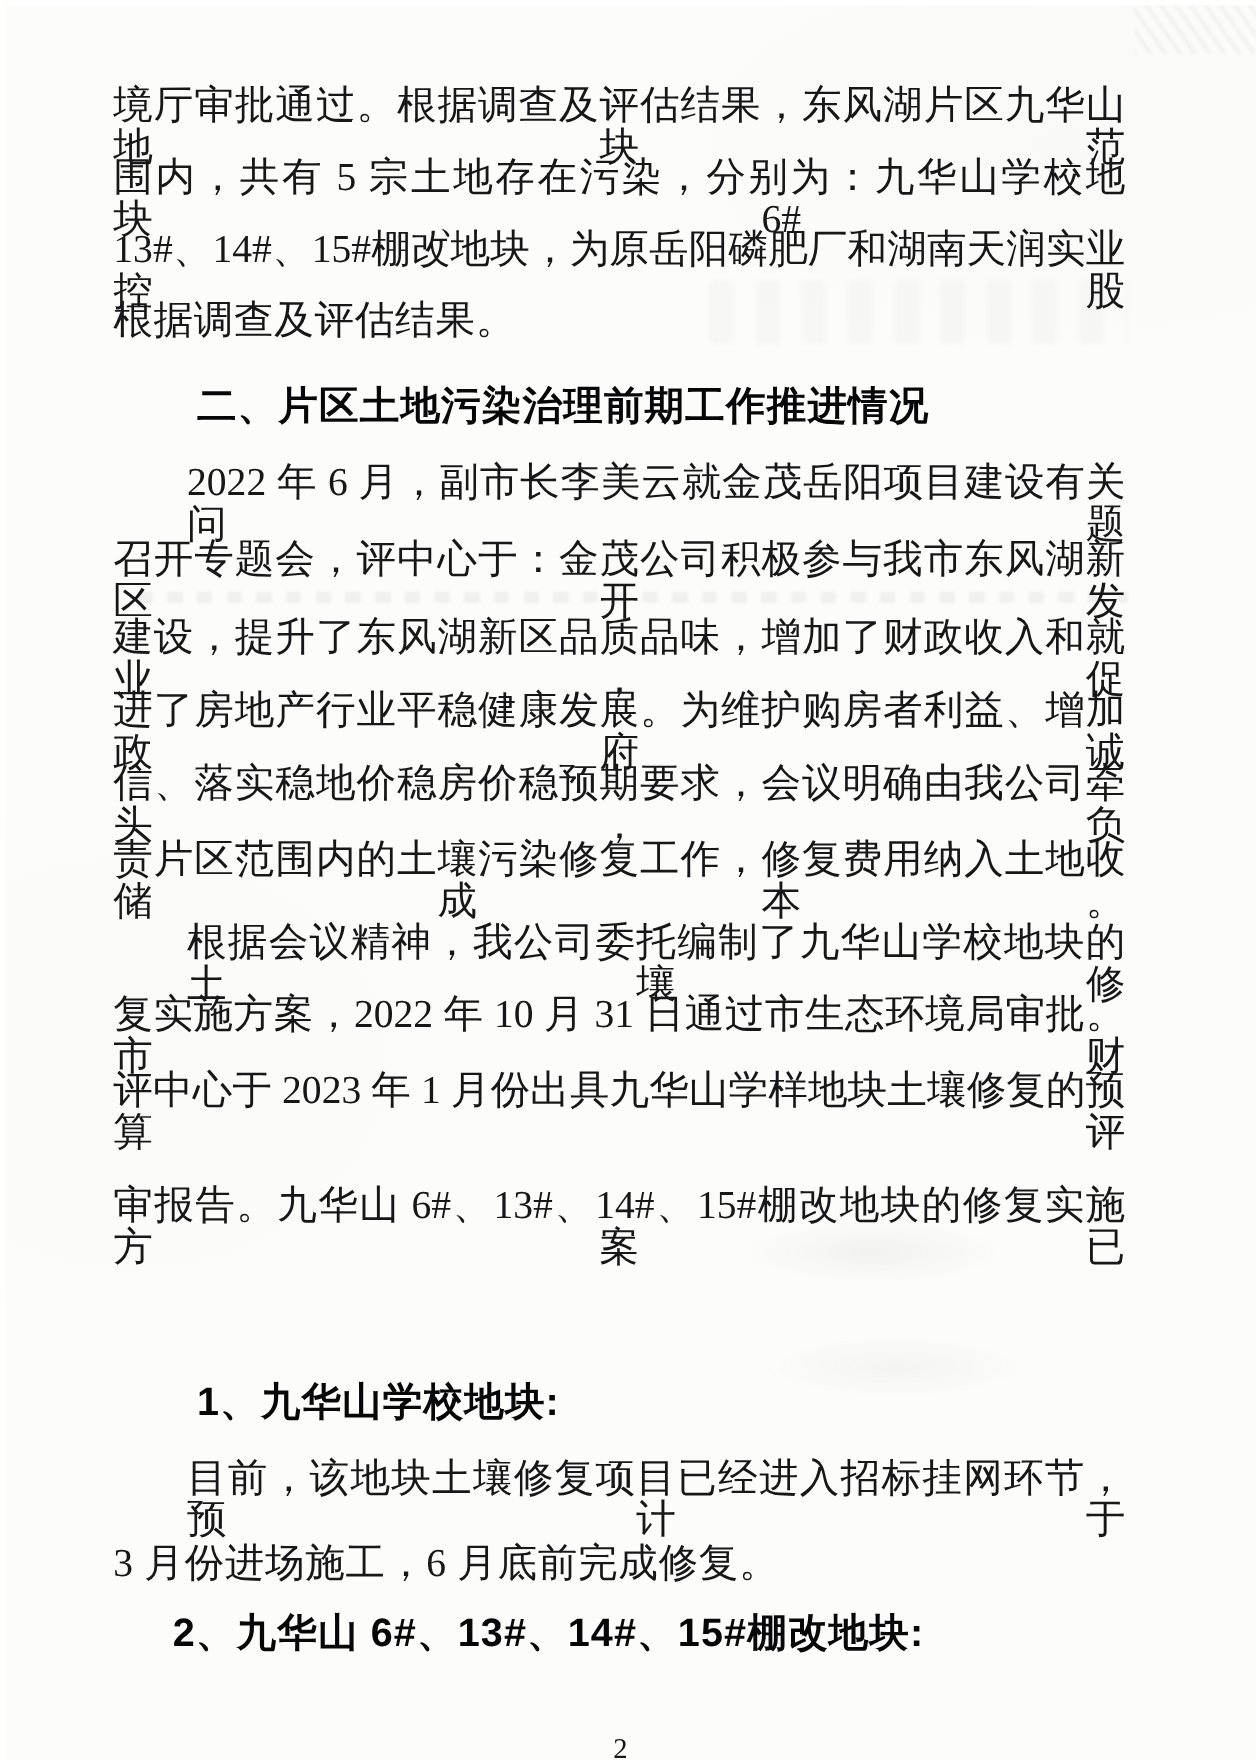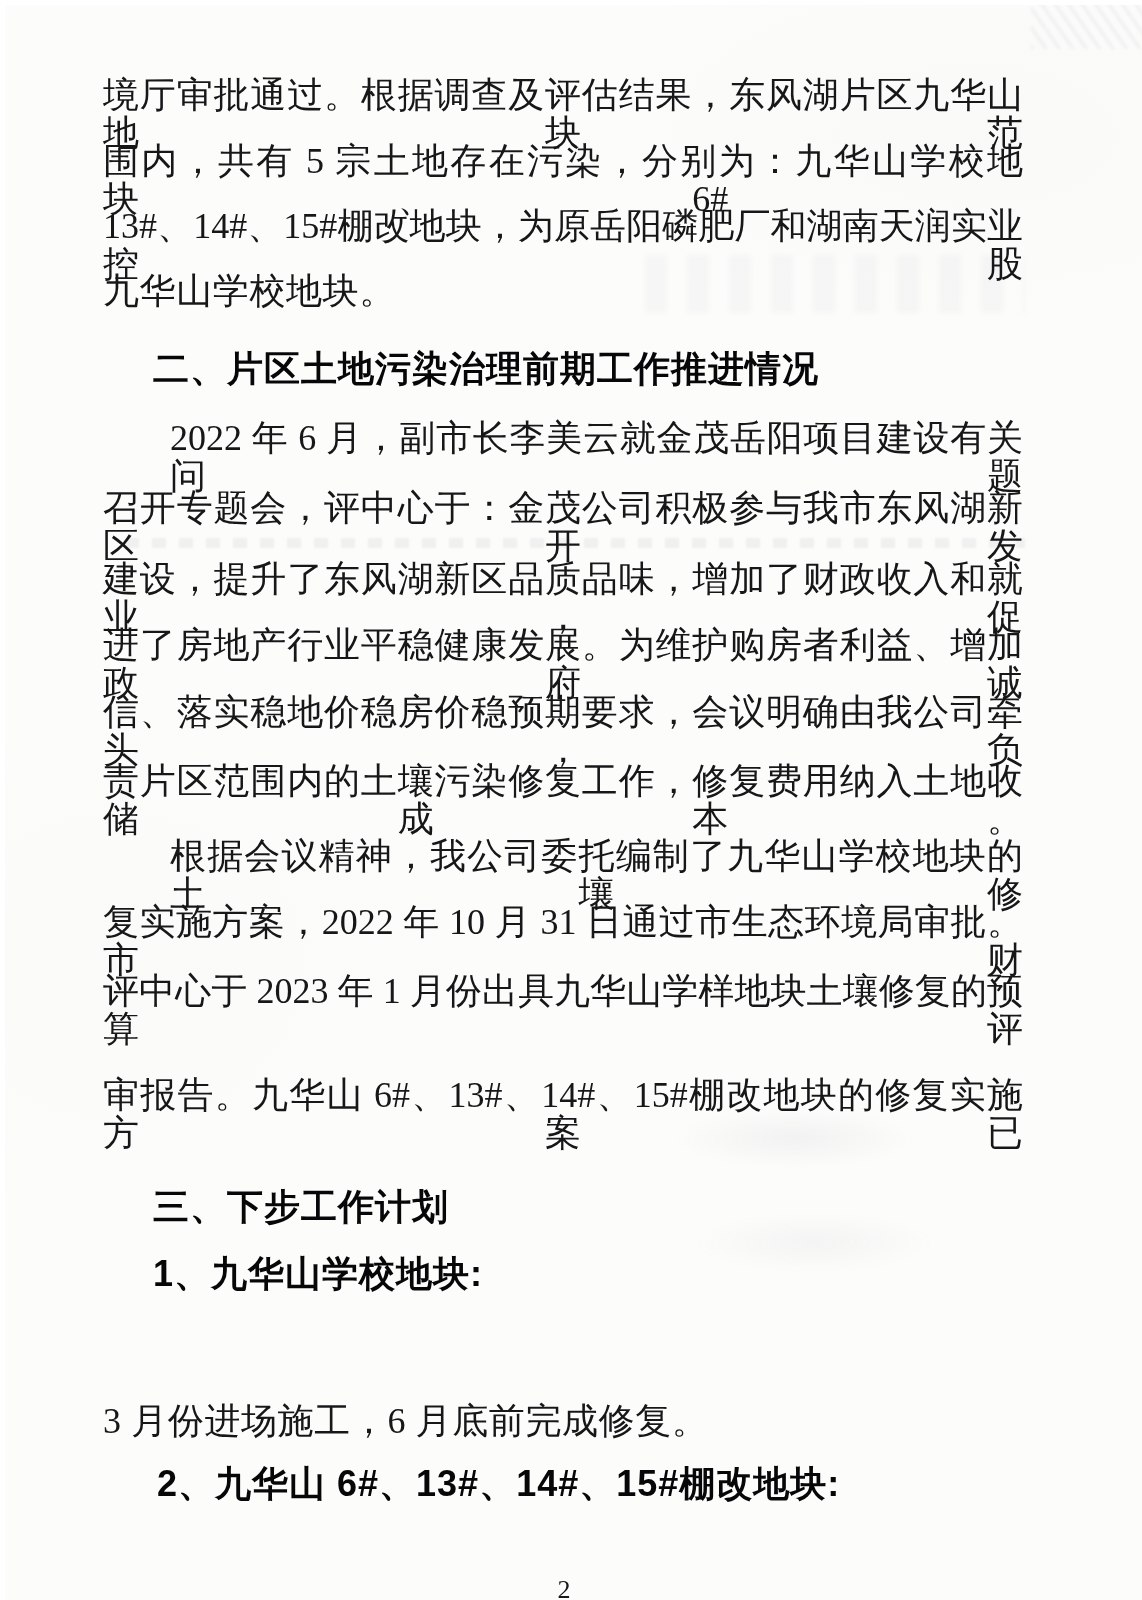--- a/index.html
+++ b/index.html
@@ -34,21 +34,21 @@
   }
   .just {
     white-space: normal;
     letter-spacing: 0;
     text-align: justify;
     text-align-last: justify;
   }
   .w-full   { left: 98px;  width: 920px; }
   .w-indent { left: 165px; width: 853px; }
   .x-body   { left: 98px; }
-  .x-indent { left: 148px; }
+  .x-indent { left: 174px; }
   .head {
     font-family: "Liberation Sans", sans-serif;
     font-weight: 700;
     color: #0c0c0e;
     letter-spacing: 1px;
   }
   .pagenum {
     position: absolute;
     left: 0;
     width: 1118px;
@@ -96,39 +96,39 @@
   <div class="smudge smudge-corner"></div>
   <div class="smudge smudge-midright"></div>
   <div class="smudge smudge-ghostline"></div>
   <div class="smudge smudge-lowerright"></div>
 
   <div class="textlayer">
 
     <div class="ln just w-full" style="top:72px">境厅审批通过。根据调查及评估结果，东风湖片区九华山地块范</div>
     <div class="ln just w-full" style="top:138px">围内，共有 5 宗土地存在污染，分别为：九华山学校地块、6#、</div>
     <div class="ln just w-full" style="top:203px">13#、14#、15#棚改地块，为原岳阳磷肥厂和湖南天润实业控股</div>
-    <div class="ln x-body" style="top:268px">九华山学校地块。</div>
+    <div class="ln x-body" style="top:268px">根据调查及评估结果。</div>
 
     <div class="ln head x-indent" style="top:345px">二、片区土地污染治理前期工作推进情况</div>
 
     <div class="ln just w-indent" style="top:415px">2022 年 6 月，副市长李美云就金茂岳阳项目建设有关问题</div>
     <div class="ln just w-full" style="top:485px">召开专题会，评中心于：金茂公司积极参与我市东风湖新区开发</div>
     <div class="ln just w-full" style="top:556px">建设，提升了东风湖新区品质品味，增加了财政收入和就业，促</div>
     <div class="ln just w-full" style="top:622px">进了房地产行业平稳健康发展。为维护购房者利益、增加政府诚</div>
     <div class="ln just w-full" style="top:689px">信、落实稳地价稳房价稳预期要求，会议明确由我公司牵头，负</div>
     <div class="ln just w-indent" style="top:833px">根据会议精神，我公司委托编制了九华山学校地块的土壤修</div>
 
     <div class="ln just w-full" style="top:758px">责片区范围内的土壤污染修复工作，修复费用纳入土地收储成本。</div>
     <div class="ln just w-full" style="top:899px">复实施方案，2022 年 10 月 31 日通过市生态环境局审批。市财</div>
     <div class="ln just w-full" style="top:968px">评中心于 2023 年 1 月份出具九华山学样地块土壤修复的预算评</div>
     <div class="ln just w-full" style="top:1072px">审报告。九华山 6#、13#、14#、15#棚改地块的修复实施方案已</div>
 
-    <div class="ln head x-indent" style="top:1183px">三、下步工作计划</div>
     <div class="ln head x-indent" style="top:1250px">1、九华山学校地块:</div>
 
+    <div class="ln just w-indent" style="top:1320px">目前，该地块土壤修复项目已经进入招标挂网环节，预计于</div>
     <div class="ln x-body" style="top:1398px">3 月份进场施工，6 月底前完成修复。</div>
 
     <div class="ln head" style="top:1460px; left:152px">2、九华山 6#、13#、14#、15#棚改地块:</div>
 
     <div class="pagenum" style="top:1570px">2</div>
 
   </div>
 </div>
 
 </body></html>

